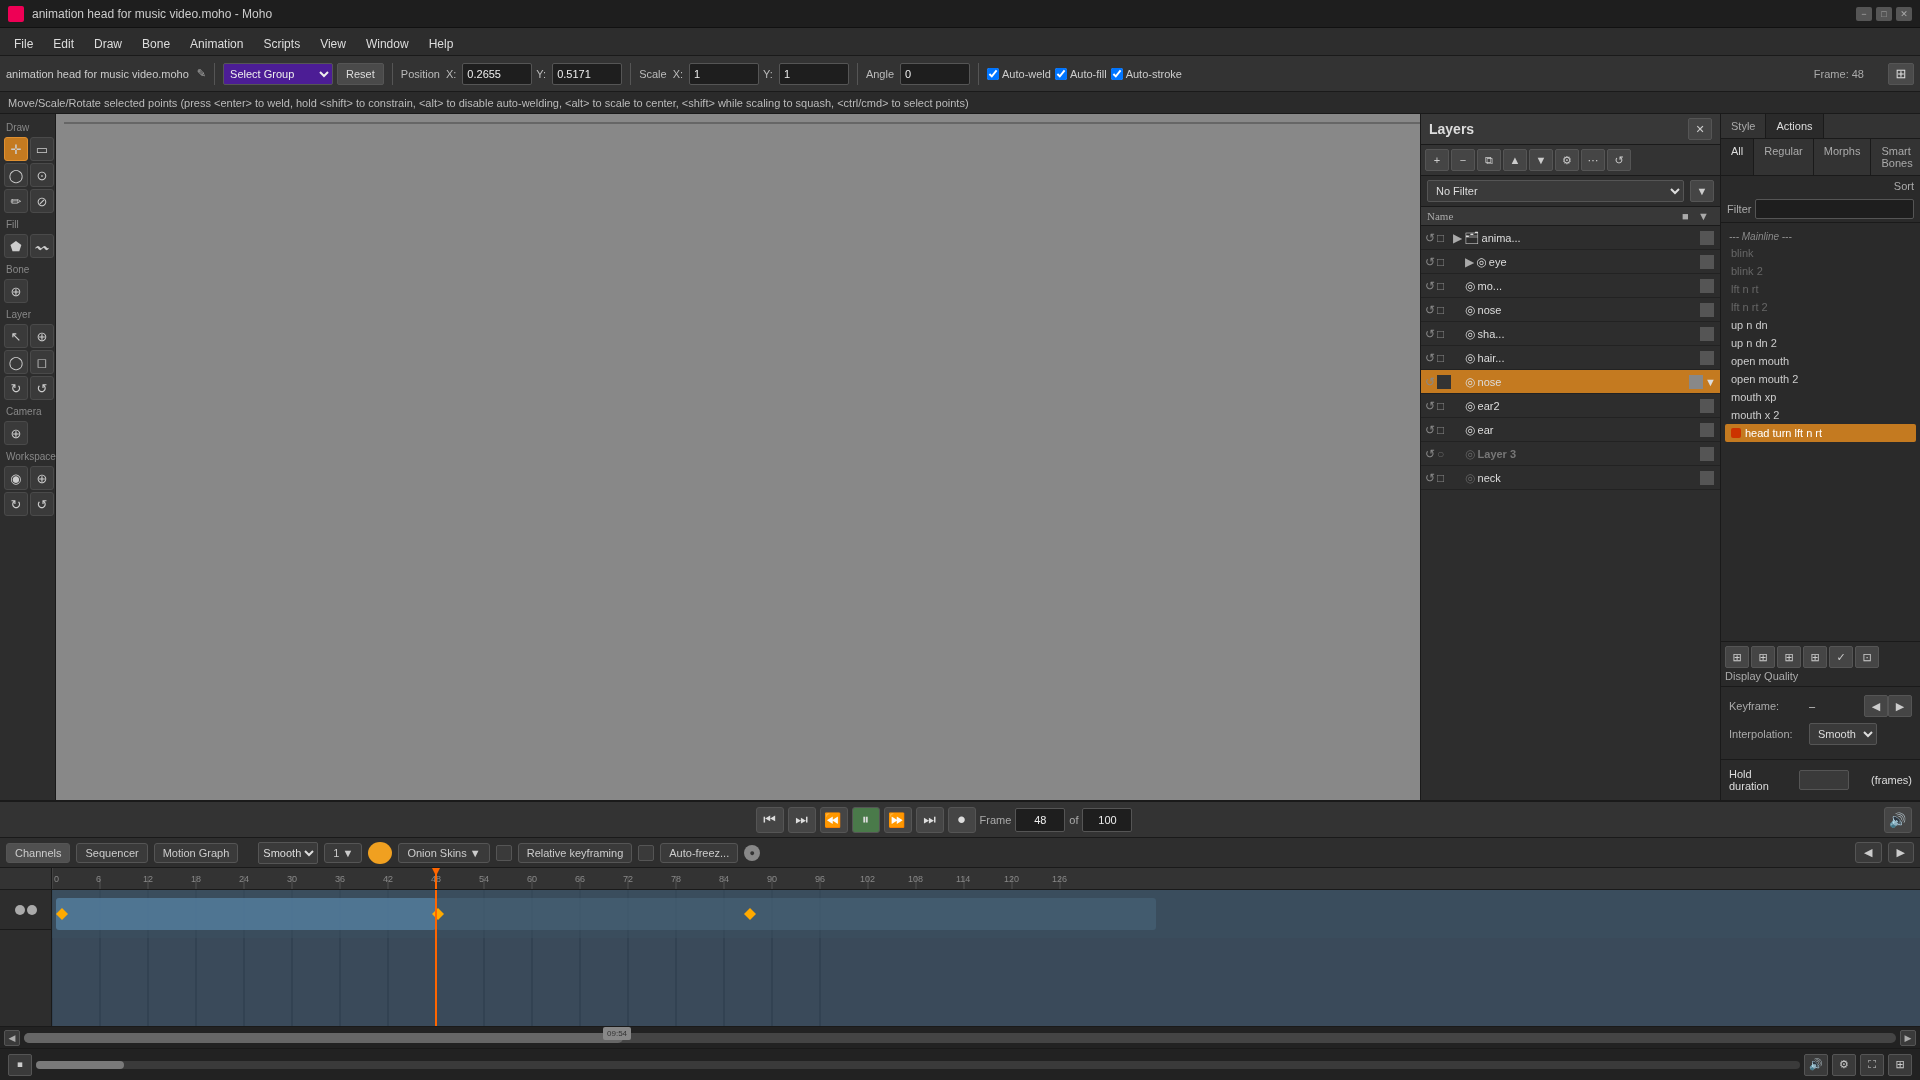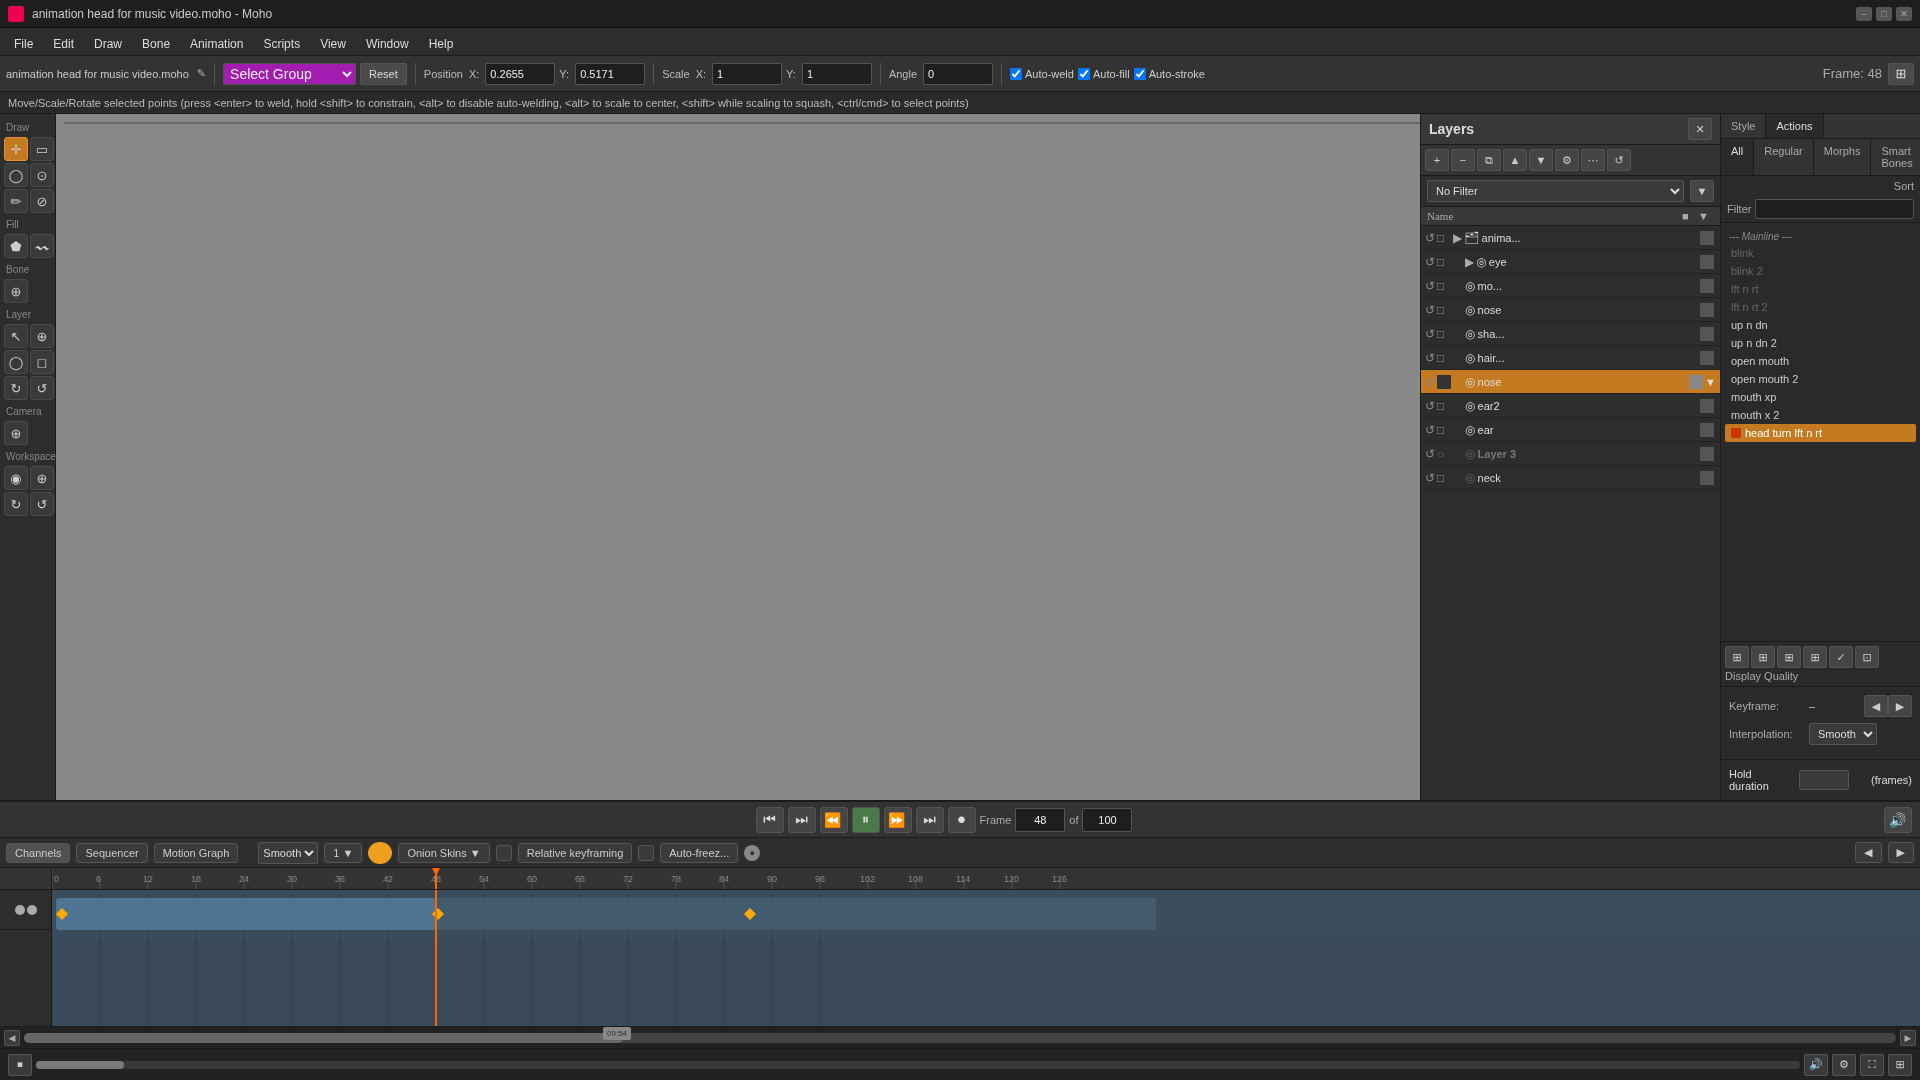--- a/index.html
+++ b/index.html
@@ -13,21 +13,21 @@
     #titlebar .win-btn { width: 16px; height: 14px; background: #555; border-radius: 2px; cursor: pointer; font-size: 9px; display: flex; align-items: center; justify-content: center; color: #aaa; }
 
     
     #menubar { height: 28px; background: #2d2d2d; display: flex; align-items: flex-end; padding: 0 4px; border-bottom: 1px solid #1a1a1a; }
     .menu-item { padding: 4px 10px; color: #ddd; cursor: pointer; border-radius: 3px; font-size: 12px; }
 
     
     #toolbar { height: 36px; background: #333; display: flex; align-items: center; padding: 0 6px; gap: 4px; border-bottom: 1px solid #1a1a1a; }
     .toolbar-label { font-size: 11px; color: #bbb; margin-right: 2px; }
     .toolbar-input { height: 22px; background: #1e1e1e; border: 1px solid #555; color: #eee; padding: 0 4px; font-size: 11px; width: 70px; border-radius: 2px; }
-    .toolbar-select { height: 22px; background: #a21caf; border: 1px solid #555; color: #eee; padding: 0 2px; font-size: 14px; border-radius: 2px; }
+    .toolbar-select { height: 22px; background: #4c1d95; border: 1px solid #555; color: #eee; padding: 0 2px; font-size: 11px; border-radius: 2px; }
     .toolbar-btn { height: 22px; background: #4a4a4a; border: 1px solid #555; color: #ddd; padding: 0 8px; font-size: 11px; border-radius: 2px; cursor: pointer; }
     .toolbar-sep { width: 1px; height: 22px; background: #555; margin: 0 4px; }
     .toolbar-check { display: flex; align-items: center; gap: 3px; font-size: 11px; color: #ccc; }
     .toolbar-check input { width: 12px; height: 12px; }
     .toolbar-icon-btn { width: 26px; height: 22px; background: #4a4a4a; border: 1px solid #555; display: flex; align-items: center; justify-content: center; border-radius: 2px; cursor: pointer; color: #ddd; font-size: 13px; }
 
     
     #statusbar { height: 22px; background: #2a2a2a; display: flex; align-items: center; padding: 0 8px; font-size: 11px; color: #bbb; border-bottom: 1px solid #1a1a1a; }
 
     
@@ -155,21 +155,21 @@
     </label>
   <label class="toolbar-check">
       <input type="checkbox" checked="" style="">
       <span>Auto-fill</span>
     </label>
   <label class="toolbar-check">
       <input type="checkbox" checked="" style="">
       <span>Auto-stroke</span>
     </label>
   <div style="flex:1"></div>
-  <span style="font-size:13px;color:#aaa;margin-right:2px;">Frame: 48</span>
+  <span style="font-size:11px;color:#aaa;margin-right:20px;">Frame: 48</span>
   <div class="toolbar-icon-btn">⊞</div>
 </div>
 
 <div id="statusbar">
   <span>Move/Scale/Rotate selected points (press &lt;enter&gt; to weld, hold &lt;shift&gt; to constrain, &lt;alt&gt; to disable auto-welding, &lt;alt&gt; to scale to center, &lt;shift&gt; while scaling to squash, &lt;ctrl/cmd&gt; to select points)</span>
 </div>
 
 <div id="main">
 
   <div id="tools-panel">

